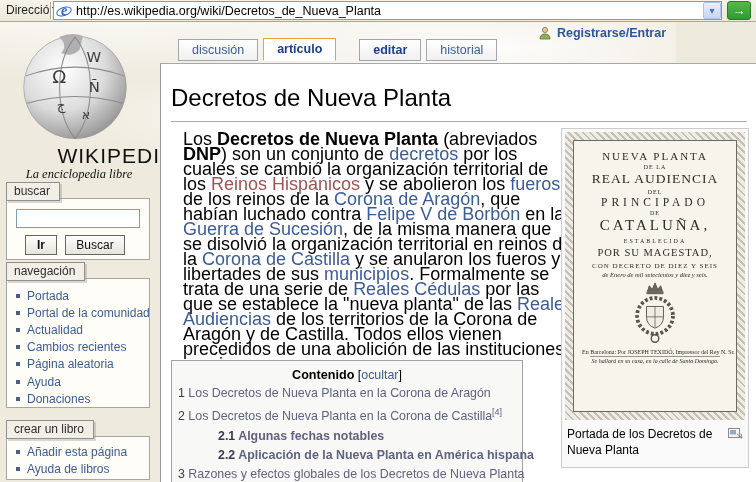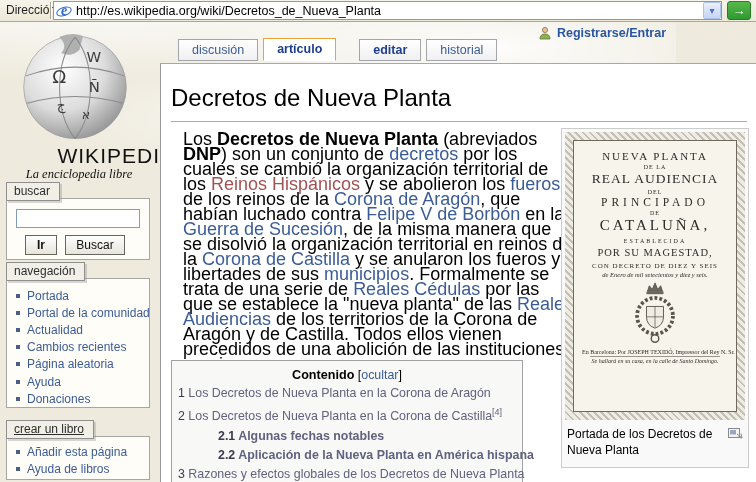--- a/index.html
+++ b/index.html
@@ -57,21 +57,21 @@
   #search-input { position:absolute; left:9px; top:10px; width:124px; height:19px;
     border:1px solid #7f9db9; font-size:12px; padding:0 3px; }
   .xp-btn { position:absolute; top:36px; height:20px; background:linear-gradient(#fefefe,#e7e4da);
     border:1px solid #66665e; border-radius:0; font-size:12px; color:#111; cursor:pointer;
     font-family:"Liberation Sans", sans-serif; }
   #ir-btn { left:18px; width:32px; font-weight:bold; }
   #buscar-btn { left:58px; width:60px; }
 
   #nav-label { top:240px; }
   #nav-body { top:256px; height:130px; padding-top:8px; }
-  #book-label { top:398px;text-decoration:underline; }
+  #book-label { top:398px; }
   #book-body { top:414px; height:44px; padding-top:6px; }
 
   .side-row { display:flex; align-items:center; gap:7px; padding:0 0 0 9px; height:17.2px; }
   .bullet { width:4px; height:4px; background:#4a5d85; flex:0 0 auto; }
   .side-link { font-size:12px; color:#3b5c96; text-decoration:none; white-space:nowrap; cursor:pointer; }
 
   
   #tab-bar { position:absolute; left:178px; top:16px; height:23px; display:flex; align-items:flex-end; gap:5px; }
   .tab { height:22px; line-height:20px; padding:0 13px; font-size:12.5px; color:#3b5c96;
     background:linear-gradient(#ffffff,#f0f0f2); border:1px solid #a2a6aa; cursor:pointer; white-space:nowrap; }

